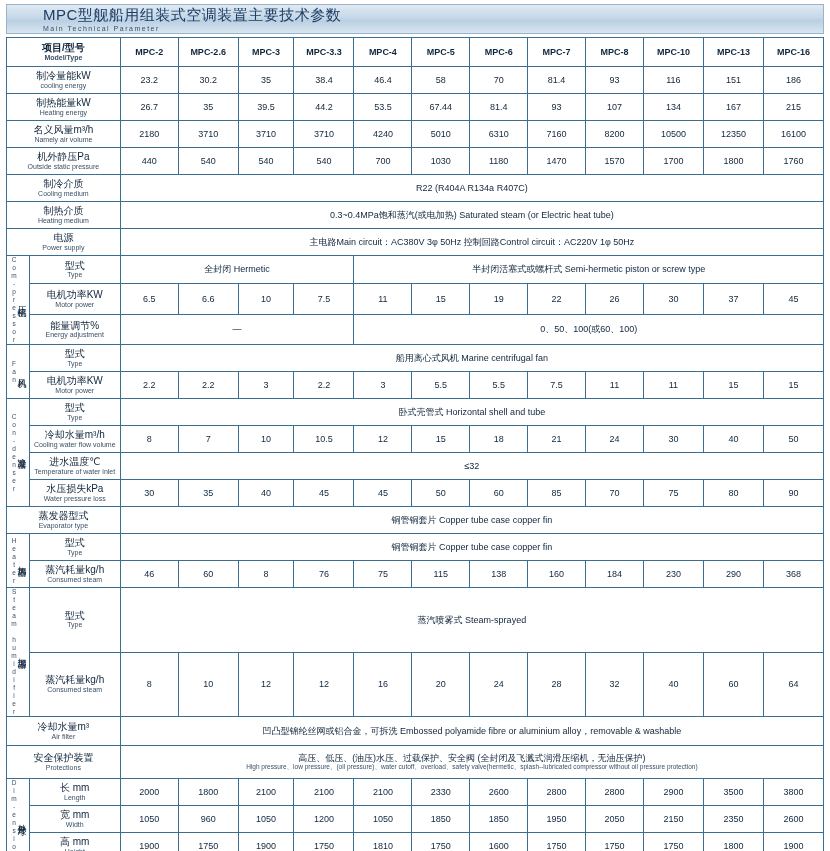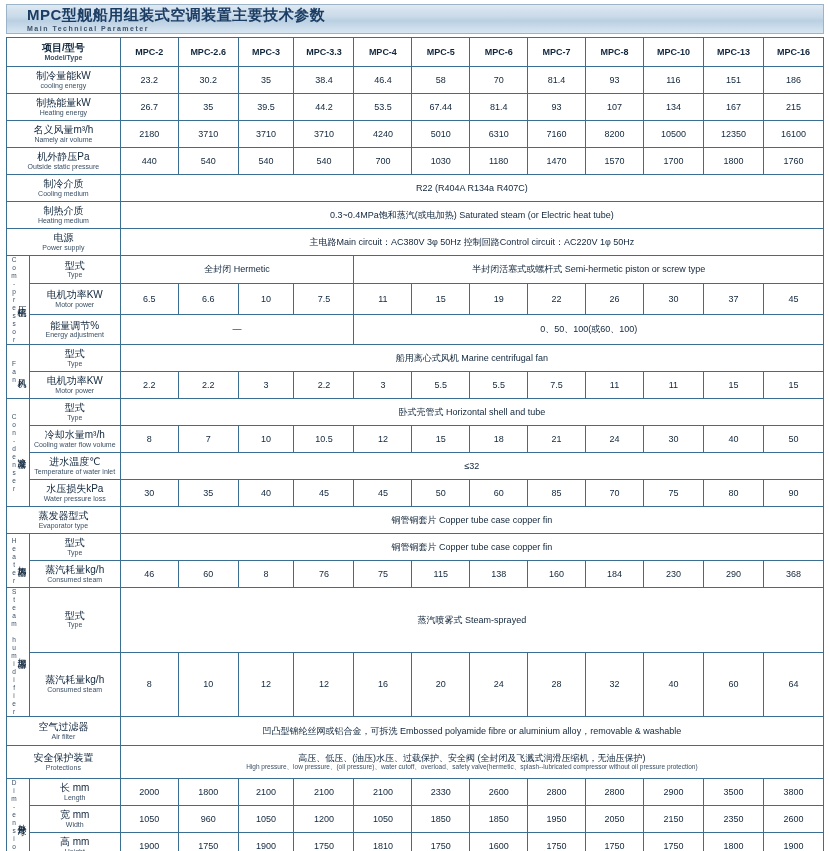--- a/index.html
+++ b/index.html
@@ -5,22 +5,23 @@
   html,body{margin:0;padding:0;background:#ffffff;}
   body{font-family:"Liberation Sans","DejaVu Sans",sans-serif;}
   #page{width:830px;height:851px;position:relative;background:#fff;overflow:hidden;}
   .title-bar{
     height:28px;margin:4px 6px 3px 6px;
     background:linear-gradient(to bottom,#dfe9f2 0%,#c6d8e8 45%,#b9cfe2 55%,#d9e6f1 100%);
     border:1px solid #9bb4c9;
     display:flex;align-items:center;
   }
   .title-bar .t{
-    font-size:15px;font-weight:bold;color:#1b3c63;letter-spacing:.5px;padding-left:20px;
+    font-size:15px;font-weight:normal;color:#1b3c63;letter-spacing:.5px;padding-left:20px;
     white-space:nowrap;
+    margin-left:16px;
   }
   .title-bar .t .en{letter-spacing:1.5px;}
   table.main{
     border-collapse:collapse;width:818px;margin:0 6px;
     table-layout:fixed;
   }
   table.main td{
     border:1px solid #3a6f93;
     font-size:9px;color:#10263c;text-align:center;vertical-align:middle;
     background:#ffffff;padding:0;height:22px;
@@ -408,21 +409,21 @@
       <td class="num">24</td>
       <td class="num">28</td>
       <td class="num">32</td>
       <td class="num">40</td>
       <td class="num">60</td>
       <td class="num">64</td>
     </tr>
 
     <tr>
       <td class="lbl" colspan="2" style="height:28px">
-        <span class="cn">空气过滤器</span>
+        <span class="cn">冷却水量m³</span>
         <span class="en">Air  filter</span>
       </td>
       <td class="wide" colspan="12">凹凸型锦纶丝网或铝合金，可拆洗  Embossed polyamide fibre or aluminium alloy，removable &amp; washable</td>
     </tr>
 
     <tr>
       <td class="lbl" colspan="2" style="height:32px">
         <span class="cn">安全保护装置</span>
         <span class="en">Protections</span>
       </td>

